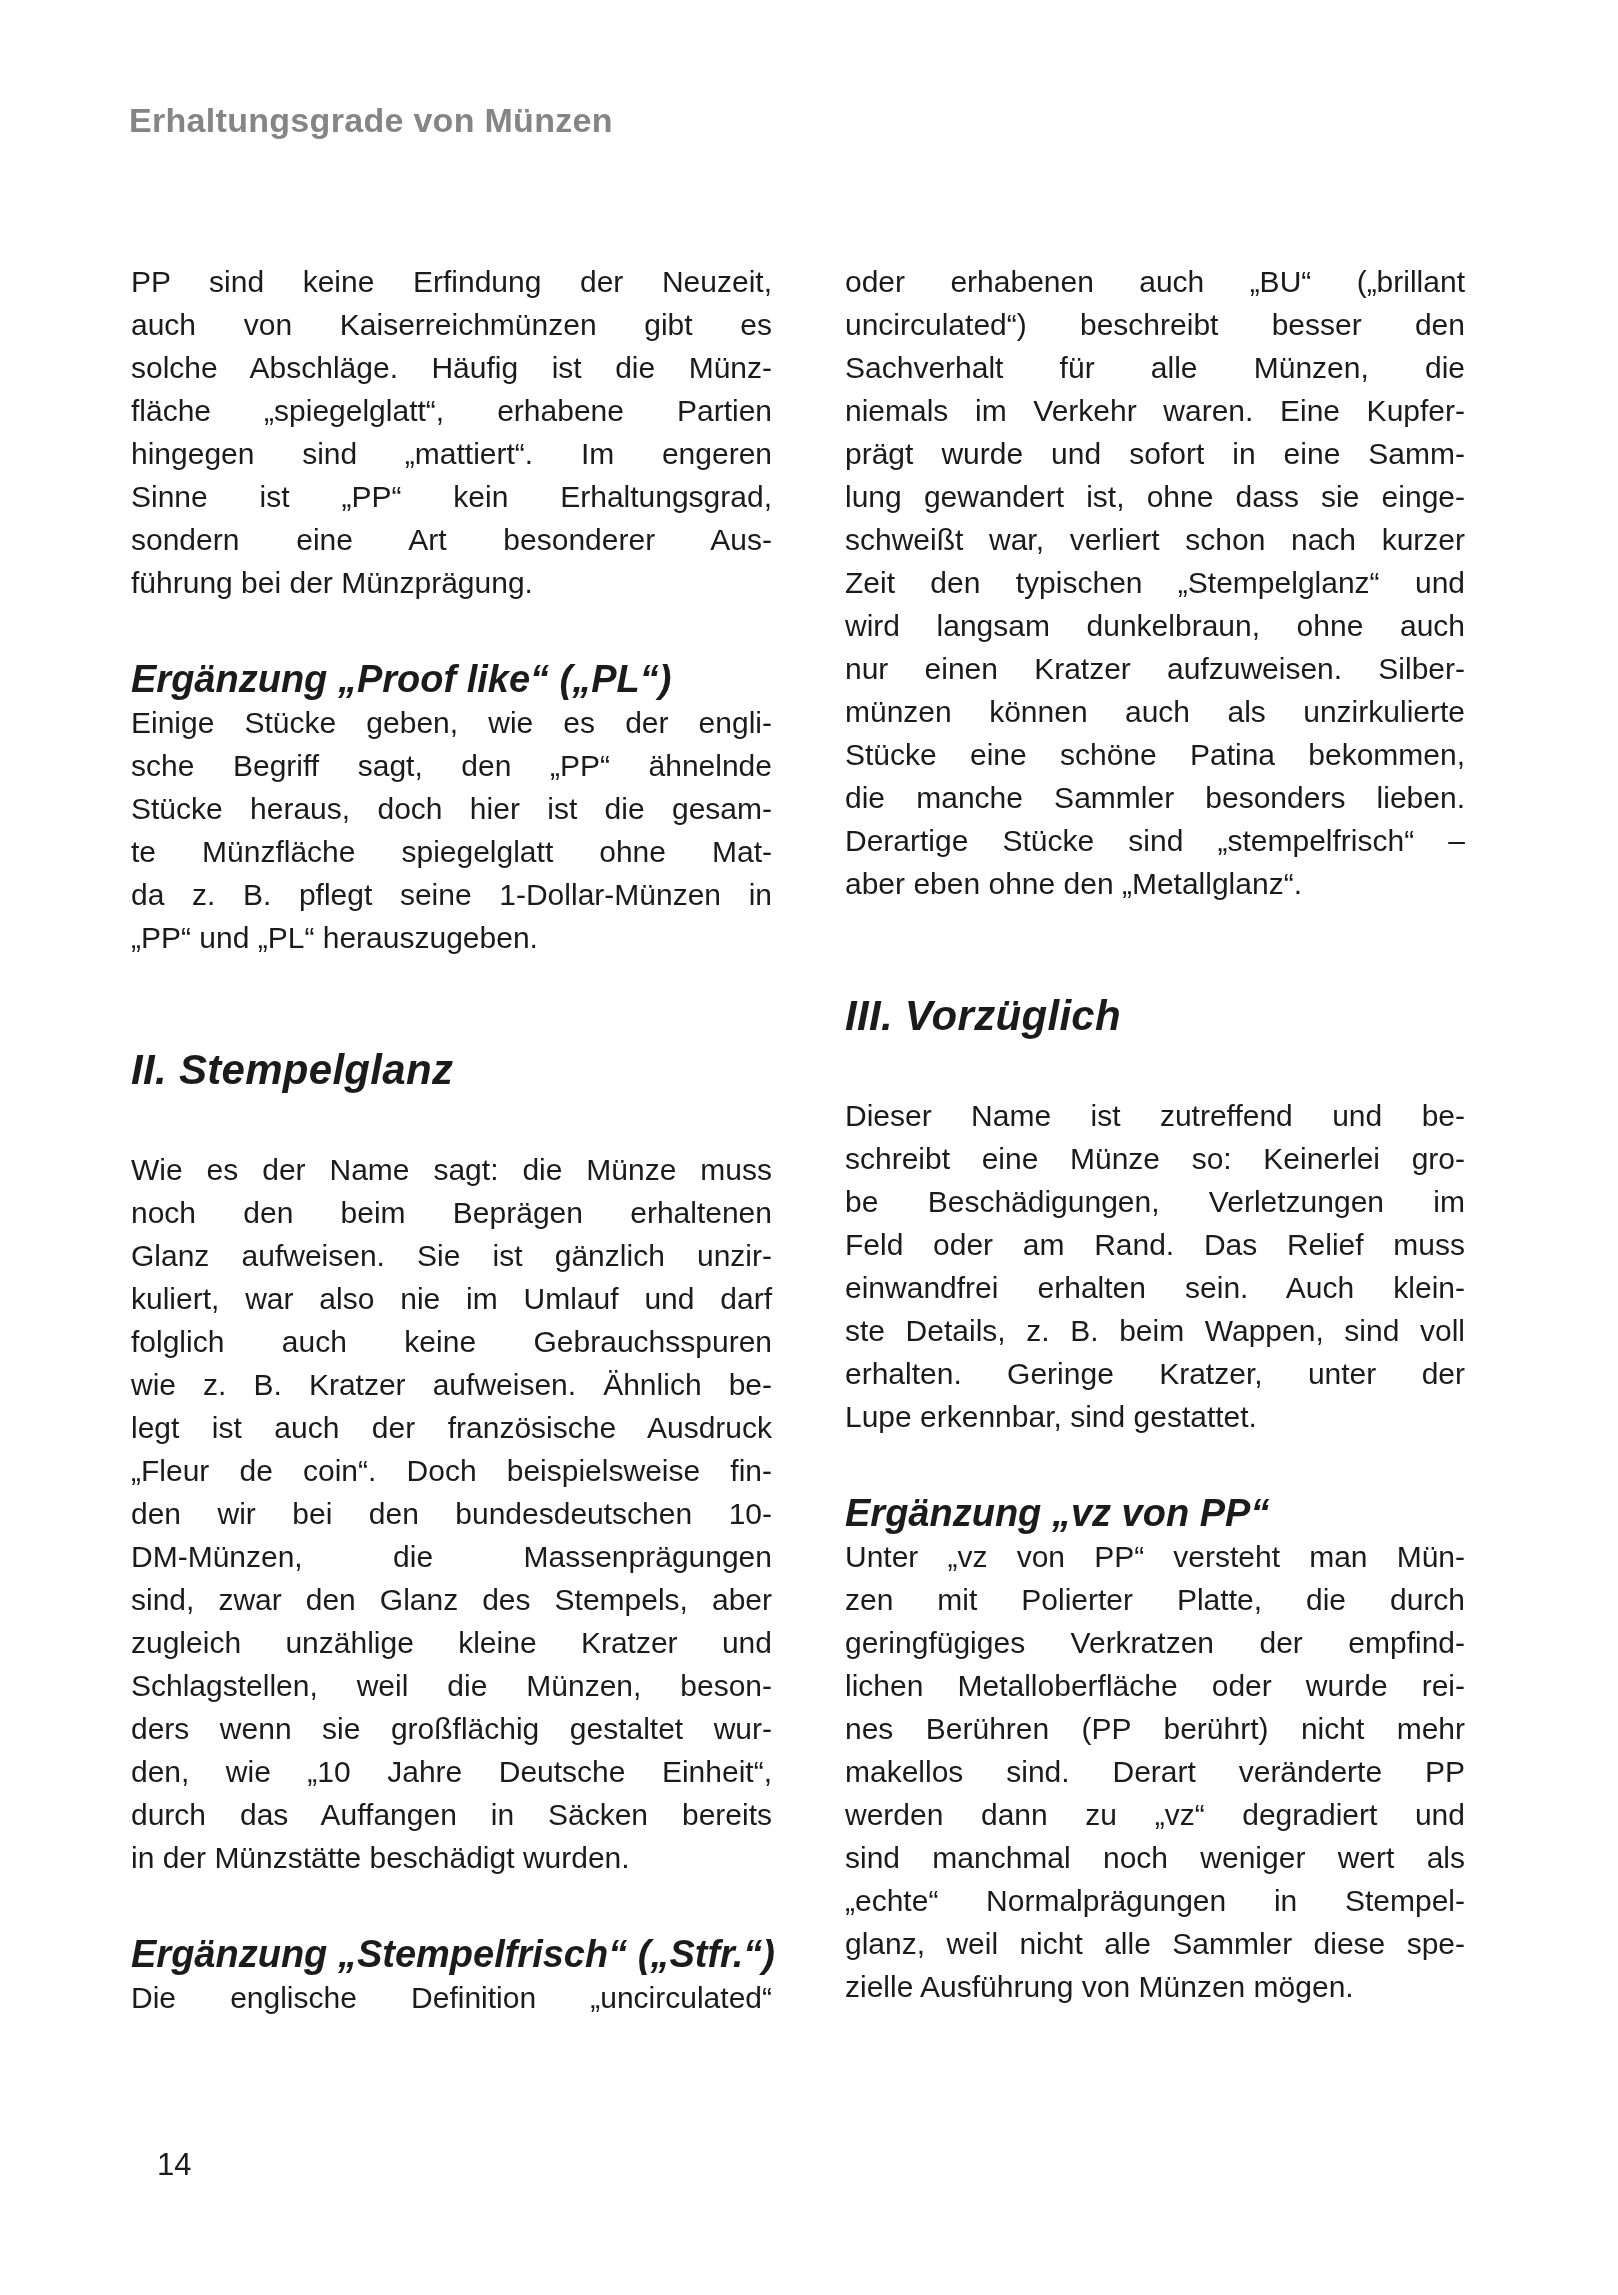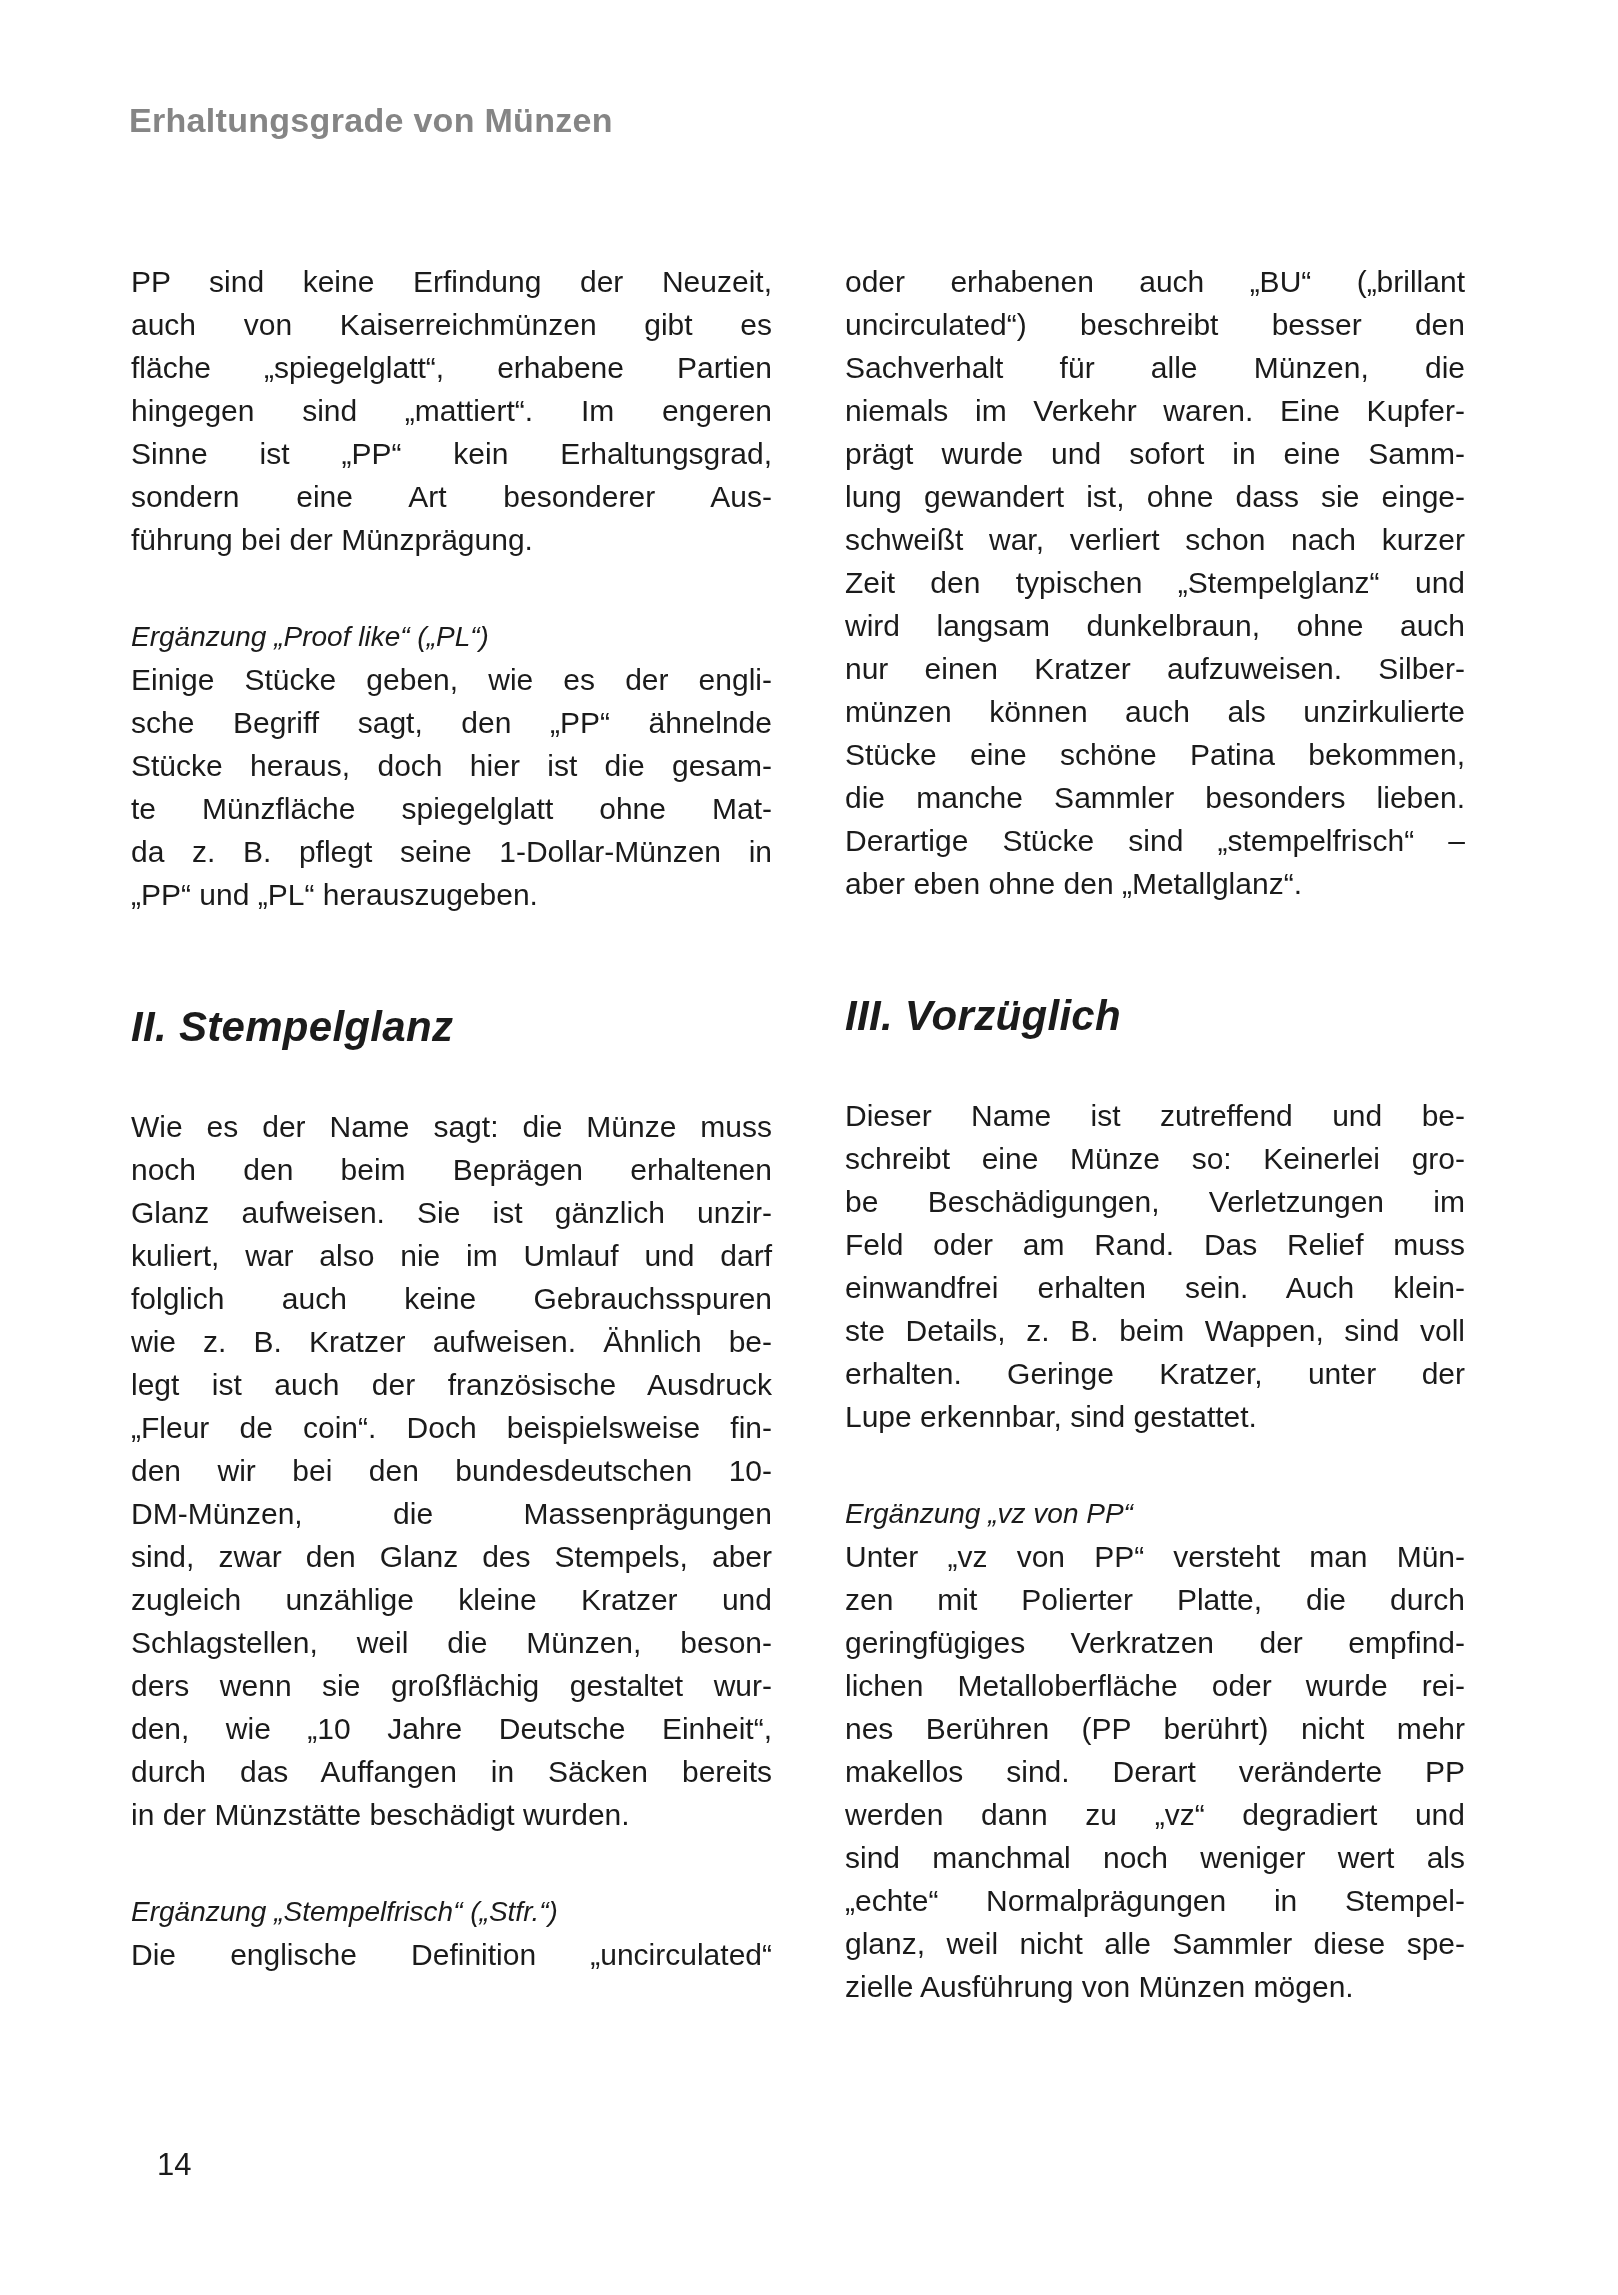--- a/index.html
+++ b/index.html
@@ -51,24 +51,24 @@
   }
   .jl {
     text-align: justify;
     text-align-last: justify;
   }
   .ll {
     text-align: left;
   }
   .subheading {
     margin-top: 54px;
-    font-size: 28px;
+    font-size: 38px;
     line-height: 43px;
     height: 43px;
-    font-weight: normal;
+    font-weight: bold;
     font-style: italic;
     white-space: nowrap;
   }
   .heading {
     margin-top: 84px;
     margin-bottom: 51px;
     font-size: 42px;
     line-height: 54px;
     height: 54px;
     font-weight: bold;
@@ -91,20 +91,21 @@
 <div class="page">
 
   <div class="running-header">Erhaltungsgrade von Münzen</div>
 
   <div class="columns">
 
     <div class="col">
       <div class="para">
         <div class="jl">PP sind keine Erfindung der Neuzeit,</div>
         <div class="jl">auch von Kaiserreichmünzen gibt es</div>
+        <div class="jl">solche Abschläge. Häufig ist die Münz-</div>
         <div class="jl">fläche „spiegelglatt“, erhabene Partien</div>
         <div class="jl">hingegen sind „mattiert“. Im engeren</div>
         <div class="jl">Sinne ist „PP“ kein Erhaltungsgrad,</div>
         <div class="jl">sondern eine Art besonderer Aus-</div>
         <div class="ll">führung bei der Münzprägung.</div>
       </div>
 
       <div class="subheading">Ergänzung „Proof like“ („PL“)</div>
 
       <div class="para">

